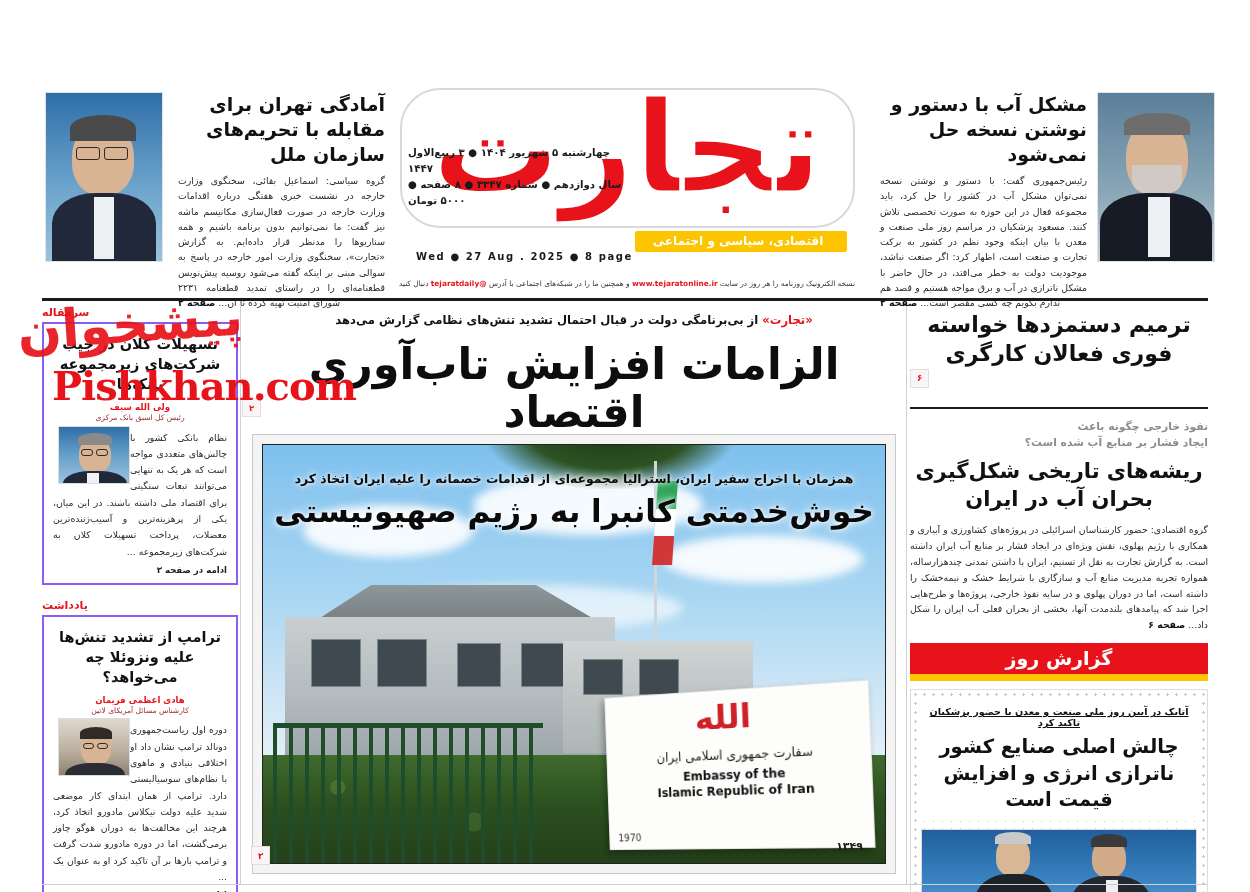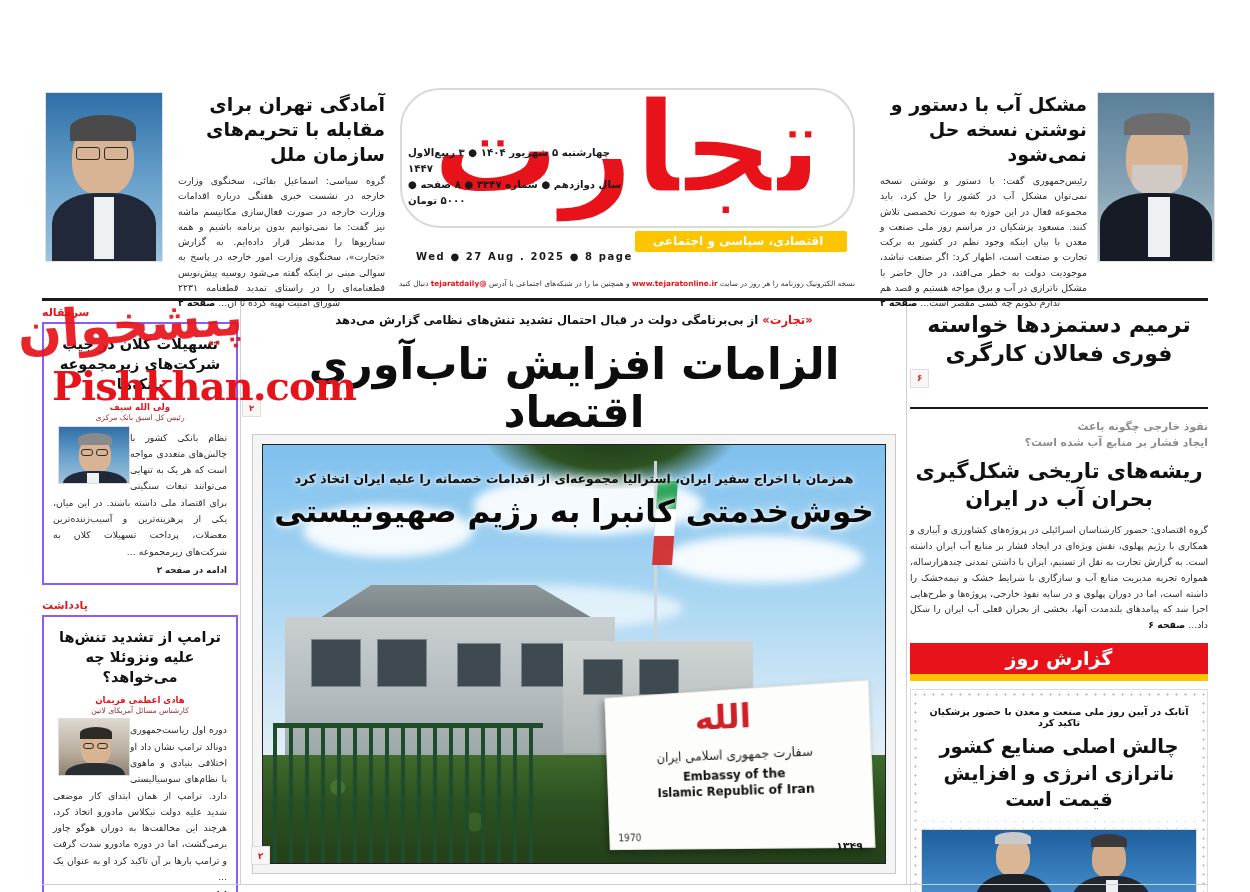--- a/index.html
+++ b/index.html
@@ -217,21 +217,21 @@
     text-align: center; padding: 4px 0 5px; letter-spacing: -0.4px;
   }
   .banner-yellow { background: #fdc400; height: 7px; }
   .dotted-box {
     border: 1px solid #dcdcdc; margin-top: 8px; padding: 10px 10px 8px; position: relative;
     background-color: #fff;
     background-image: radial-gradient(#c9c9c9 1px, transparent 1.2px);
     background-size: 9px 9px;
   }
   .dot-inner { background: #fff; padding: 6px 8px 8px; }
-  .kicker-rep { text-align: center; font-size: 9.6px; font-weight: bold; color: #111; direction: rtl; letter-spacing: -.2px; }
+  .kicker-rep { text-align: center; font-size: 9.6px; font-weight: bold; color: #111; direction: rtl; letter-spacing: -.2px; text-decoration: underline; }
   .hl-rep {
     font-size: 19.5px; font-weight: bold; color: #111; line-height: 1.35;
     text-align: center; letter-spacing: -0.4px; direction: rtl; margin-top: 6px;
   }
   .rep-photo { margin-top: 8px; height: 112px; border: 1px solid #ddd; position: relative; overflow: hidden; }
 
   
   .por { position: absolute; inset: 0; }
   .por-bg1 { background: linear-gradient(180deg,#2f6fa8 0%,#6ba3cc 55%,#9cc2dd 100%); }
   .por-bg2 { background: linear-gradient(180deg,#5b7f99 0%,#8aa7b8 60%,#c3d2db 100%); }

